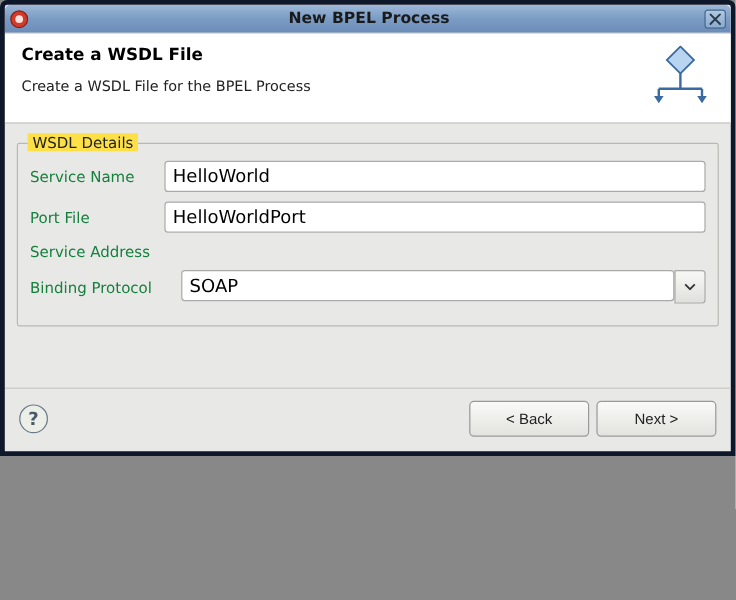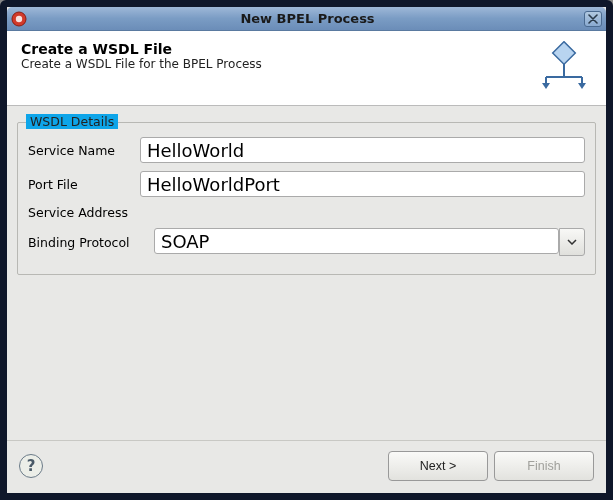--- a/index.html
+++ b/index.html
@@ -7,23 +7,23 @@
     margin: 0;
     font-family: "DejaVu Sans", "Liberation Sans", Arial, sans-serif;
     font-size: 13px;
     background: #888;
     width: 613px;
     height: 500px;
     overflow: hidden;
   }
   .window {
     width: 613px;
-    height: 500px;
+    height: 380px;
     background: #e8e8e6;
-    border: 7px solid #0f172a;
+    border: 4px solid #0f172a;
     border-radius: 6px 6px 0 0;
     display: flex;
     flex-direction: column;
     overflow: hidden;
   }
   .titlebar {
     height: 24px;
     background: linear-gradient(to bottom, #9eb8d8 0%, #7a9cc4 50%, #6b8db8 100%);
     border-bottom: 1px solid #5a7aa0;
     display: flex;
@@ -59,21 +59,21 @@
   }
   .header {
     background: #fff;
     border-bottom: 1px solid #bbb;
     padding: 10px 14px 12px 14px;
     display: flex;
     align-items: flex-start;
     justify-content: space-between;
   }
   .header-text h1 {
-    margin: 0 0 0 0;
+    margin: 0 0 11px 0;
     font-size: 14px;
     font-weight: bold;
     color: #000;
   }
   .header-text p {
     margin: 0;
     font-size: 12px;
     color: #222;
   }
   .header-icon {
@@ -92,43 +92,43 @@
     border: 1px solid #b8b8b4;
     border-radius: 2px;
     padding: 14px 10px 18px 10px;
     position: relative;
     margin-top: 6px;
   }
   .group-title {
     position: absolute;
     top: -9px;
     left: 8px;
-    background: #0ea5e9;
+    background: #fde047;
     padding: 0 4px;
     font-size: 12.5px;
     color: #222;
   }
   .row {
     display: flex;
     align-items: center;
     margin-bottom: 8px;
   }
   .row label {
     width: 112px;
     font-size: 12.5px;
-    color: #000000;
+    color: #15803d;
     flex-shrink: 0;
   }
   .row input[type=text] {
     flex: 1;
     height: 26px;
     border: 1px solid #aaa;
     border-radius: 3px;
     padding: 0 6px;
-    font-size: 18px;
+    font-size: 15px;
     font-family: inherit;
     background: #fff;
   }
   .combo {
     flex: 1;
     display: flex;
     height: 28px;
   }
   .combo input {
     flex: 1;
@@ -257,17 +257,17 @@
       </div>
 
     </div>
   </div>
 
   <div class="footer">
     <div class="help-btn">
       <span>?</span>
     </div>
     <div class="footer-spacer"></div>
+    <button class="btn">&lt; Back</button>
     <button class="btn">Next &gt;</button>
-    <button class="btn" disabled="">Finish</button>
   </div>
 
 </div>
 
 </body></html>

